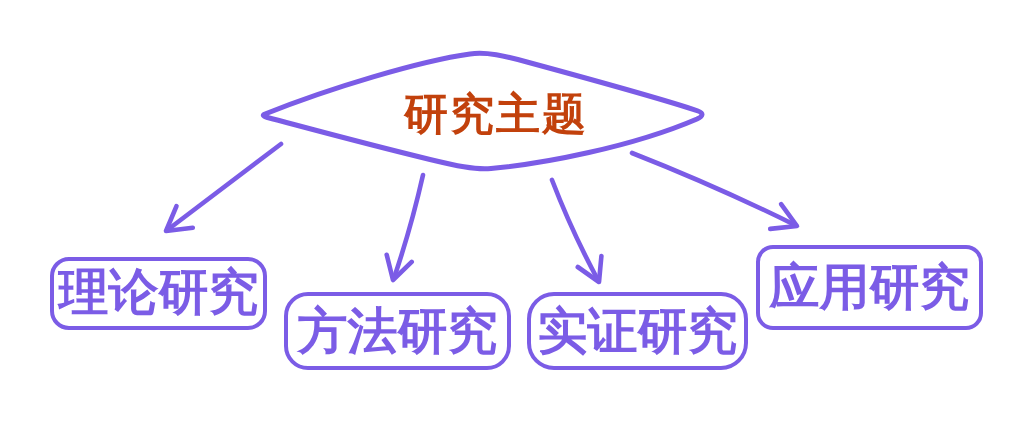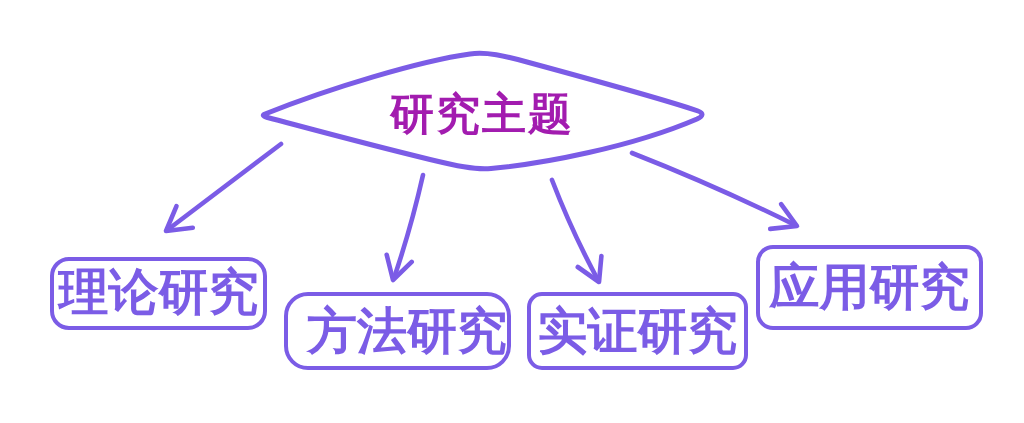--- a/index.html
+++ b/index.html
@@ -17,31 +17,31 @@
   }
   #shapes {
     position: absolute;
     left: 0;
     top: 0;
     width: 1024px;
     height: 423px;
   }
   .diamond-label {
     position: absolute;
-    left: 266px;
+    left: 280px;
     top: 88px;
     width: 432px;
     height: 52px;
     display: flex;
     align-items: center;
     justify-content: center;
     font-size: 44px;
     font-weight: bold;
     letter-spacing: 2px;
-    color: #a21caf;
+    color: #c2410c;
     white-space: nowrap;
   }
   .node {
     position: absolute;
     box-sizing: border-box;
     border: 4px solid #7b5ce6;
     display: flex;
     align-items: center;
     justify-content: center;
     color: #7b5ce6;
@@ -57,28 +57,27 @@
     height: 73px;
     border-radius: 19px;
     align-items: flex-end;
   }
   #node-method {
     left: 284px;
     top: 292px;
     width: 227px;
     height: 78px;
     border-radius: 24px;
-    justify-content: flex-end;
   }
   #node-empirical {
     left: 527px;
     top: 292px;
     width: 221px;
     height: 78px;
-    border-radius: 15px;
+    border-radius: 27px;
   }
   #node-applied {
     left: 756px;
     top: 245px;
     width: 227px;
     height: 85px;
     border-radius: 17px;
     justify-content: center;
   }
 </style>

